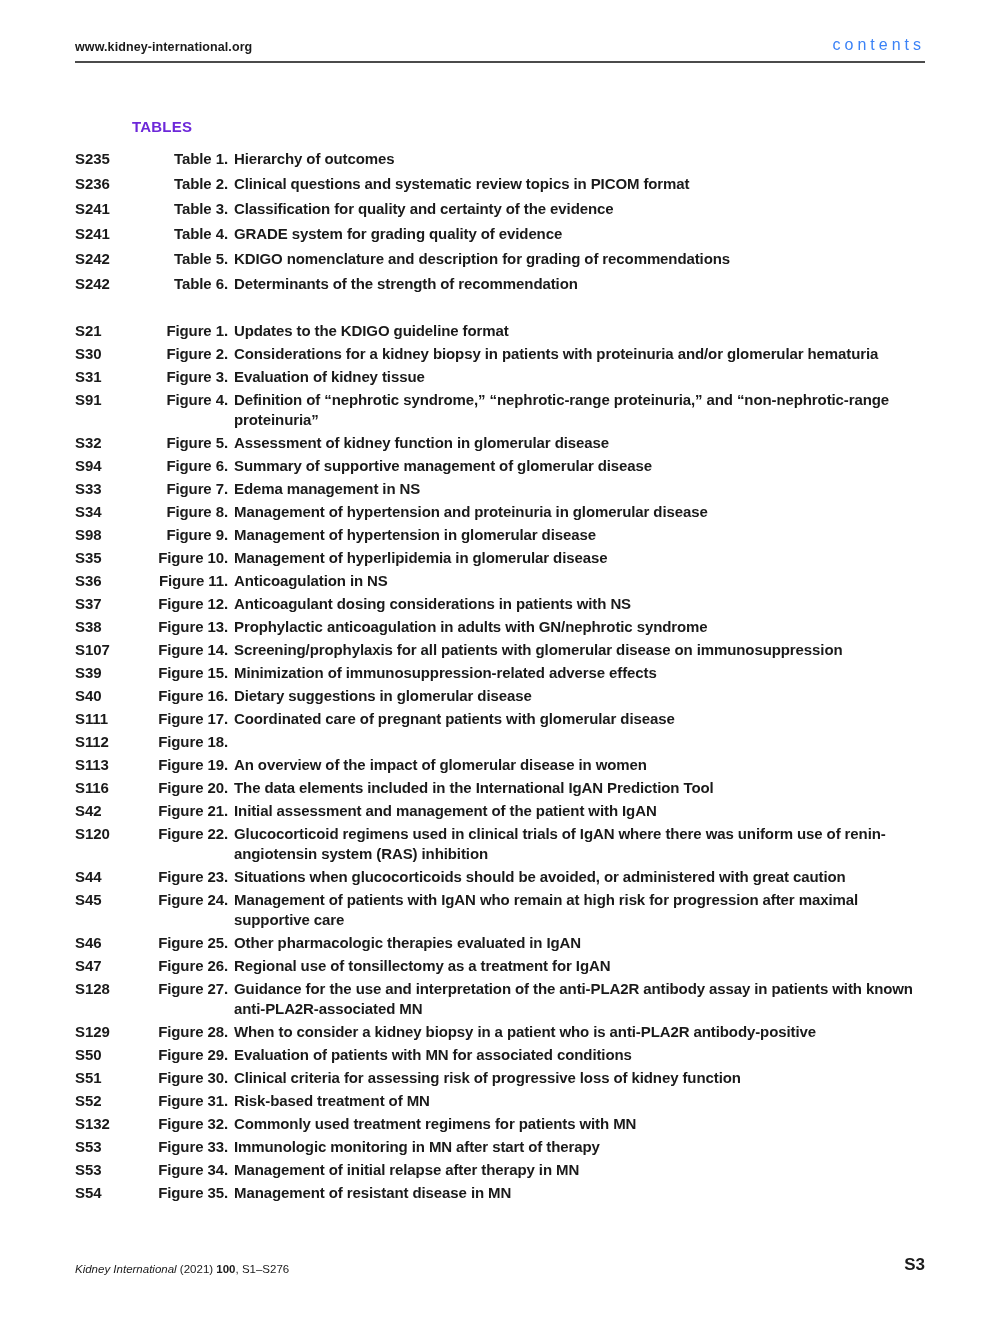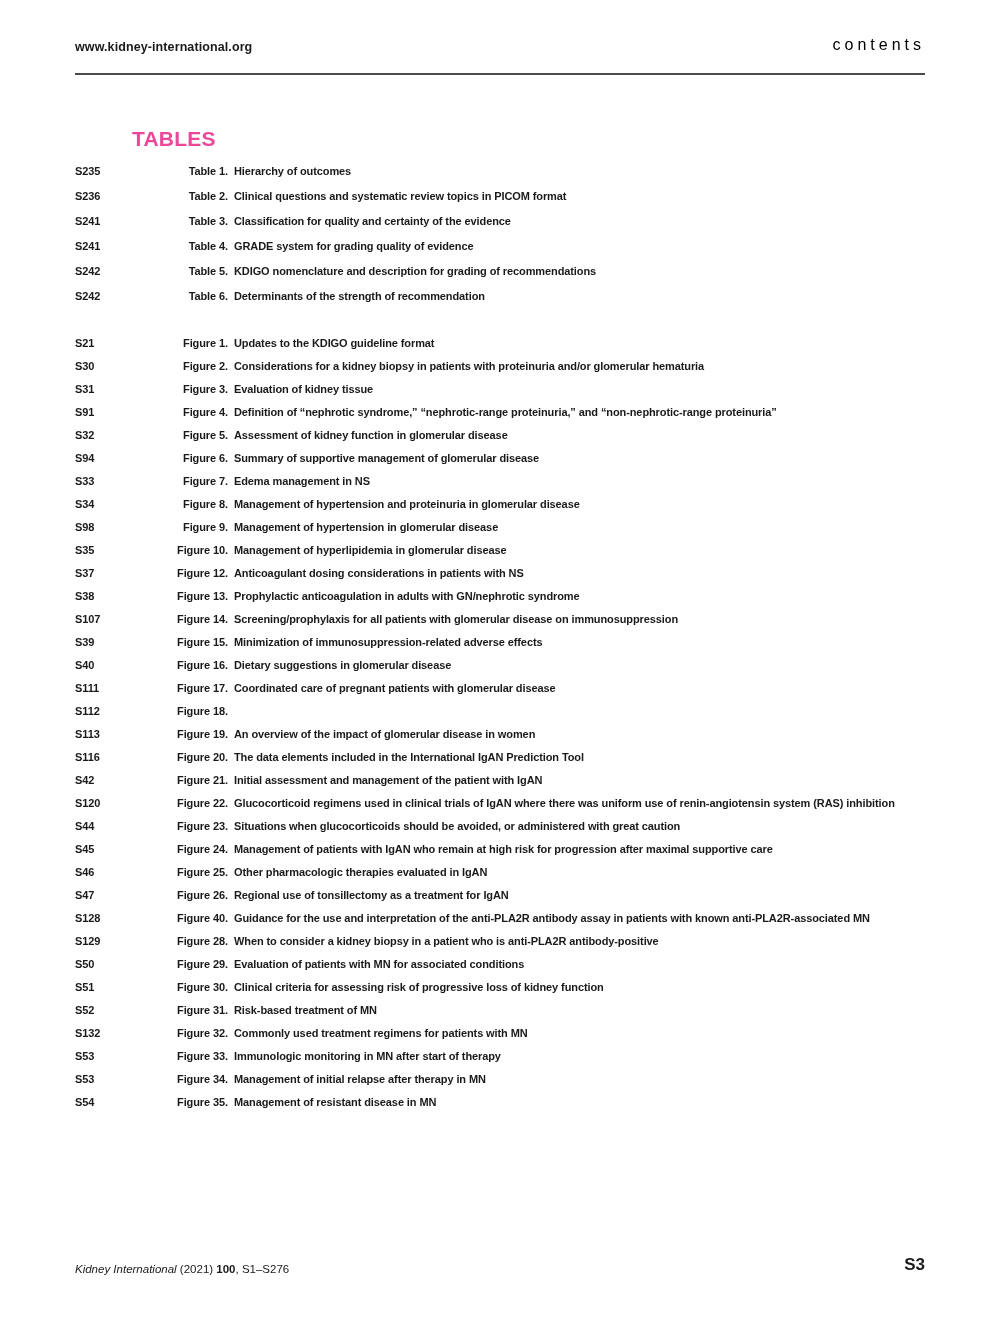--- a/index.html
+++ b/index.html
@@ -10,40 +10,40 @@
     font-family:"Liberation Sans", sans-serif;
     color:#1a1a1a;
     overflow:hidden;
   }
   .inner { padding:36px 75px 0 75px; }
 
   
   .header {
     display:flex; justify-content:space-between; align-items:flex-end;
     border-bottom:2px solid #4b4b4b;
-    padding-bottom:19px;
+    padding-bottom:7px;
   }
   .site { font-size:12.5px; font-weight:700; letter-spacing:0.1px; }
   .running-head {
-    font-size:16px; color:#000000; letter-spacing:4px; font-weight:400;text-align:center;
+    font-size:16px; color:#3b82f6; letter-spacing:4px; font-weight:400;text-align:center;
   }
 
   
   .sections { margin-top:56px; }
   .section + .section { margin-top:27px; }
   .section-title {
-    font-size:21px; font-weight:700; letter-spacing:0.2px;
-    margin-left:57px; line-height:16px; color:#ec4899;
+    font-size:15px; font-weight:700; letter-spacing:0.2px;
+    margin-left:57px; line-height:16px; color:#6d28d9;
   }
   .sec-tables .section-title { margin-bottom:14px; }
   .sec-figures .section-title { margin-bottom:5px; }
 
   .row {
     display:flex; align-items:flex-start;
-    font-size:11px; font-weight:700; line-height:20px;
+    font-size:15px; font-weight:700; line-height:20px;
     letter-spacing:-0.1px;
   }
   .sec-tables .row { margin-bottom:5px; }
   .sec-figures .row { margin-bottom:3px; }
   .col-page  { width:75px; flex:none; }
   .col-label { width:78px; flex:none; text-align:right; white-space:nowrap; }
   .col-text  { flex:1; padding-left:6px; }
 
   
   .footer {
@@ -161,20 +161,25 @@
     <span class="col-label">Figure 9.</span>
     <span class="col-text">Management of hypertension in glomerular disease</span>
   </div>
 
   <div class="row">
     <span class="col-page">S35</span>
     <span class="col-label">Figure 10.</span>
     <span class="col-text">Management of hyperlipidemia in glomerular disease</span>
   </div>
 
+  <div class="row">
+    <span class="col-page">S36</span>
+    <span class="col-label">Figure 11.</span>
+    <span class="col-text">Anticoagulation in NS</span>
+  </div>
 
   <div class="row">
     <span class="col-page">S37</span>
     <span class="col-label">Figure 12.</span>
     <span class="col-text">Anticoagulant dosing considerations in patients with NS</span>
   </div>
 
   <div class="row">
     <span class="col-page">S38</span>
     <span class="col-label">Figure 13.</span>
@@ -253,21 +258,21 @@
   </div>
 
   <div class="row">
     <span class="col-page">S47</span>
     <span class="col-label">Figure 26.</span>
     <span class="col-text">Regional use of tonsillectomy as a treatment for IgAN</span>
   </div>
 
   <div class="row">
     <span class="col-page">S128</span>
-    <span class="col-label">Figure 40.</span>
+    <span class="col-label">Figure 27.</span>
     <span class="col-text">Guidance for the use and interpretation of the anti-PLA2R antibody assay in patients with known anti-PLA2R-associated MN</span>
   </div>
 
   <div class="row">
     <span class="col-page">S129</span>
     <span class="col-label">Figure 28.</span>
     <span class="col-text">When to consider a kidney biopsy in a patient who is anti-PLA2R antibody-positive</span>
   </div>
 
   <div class="row">

